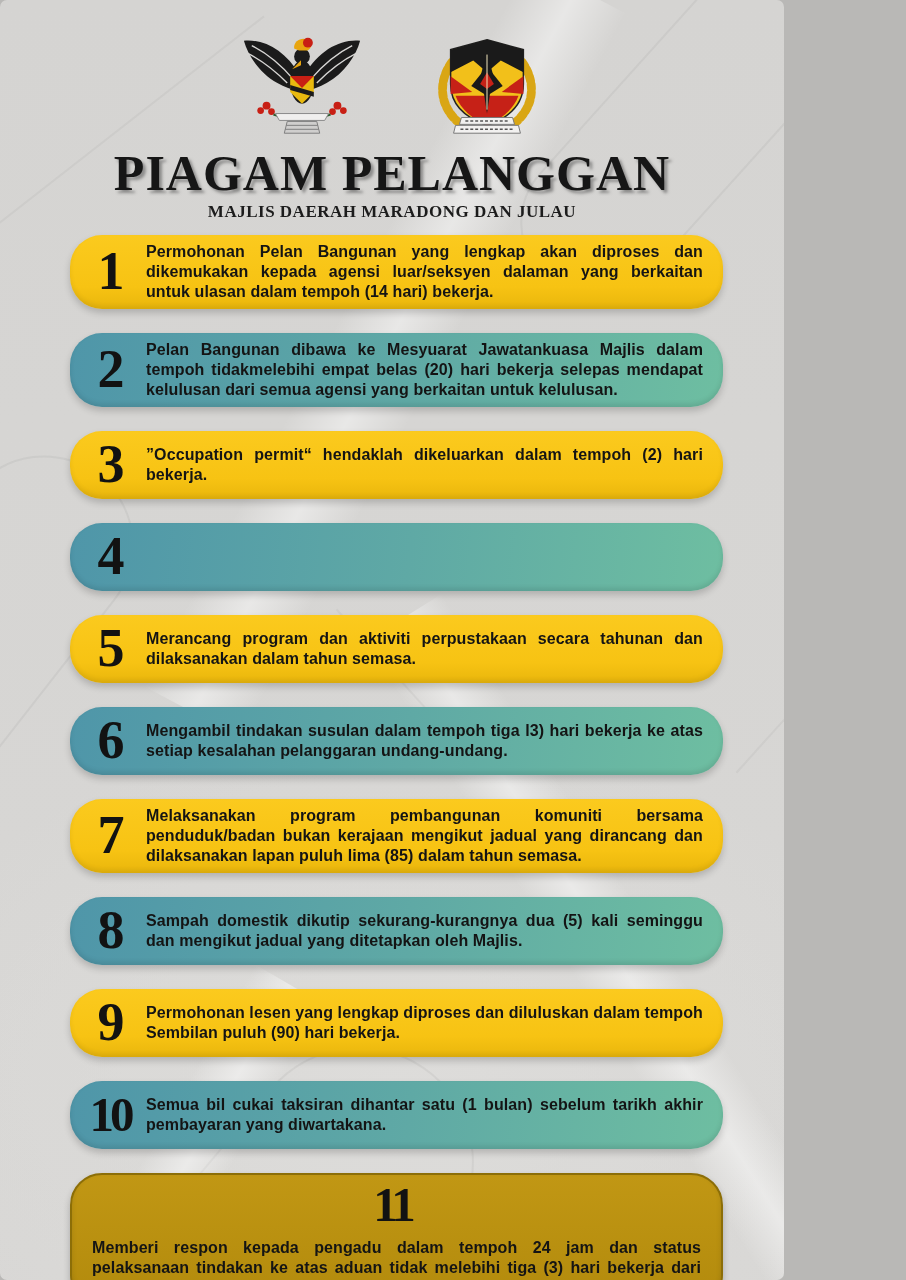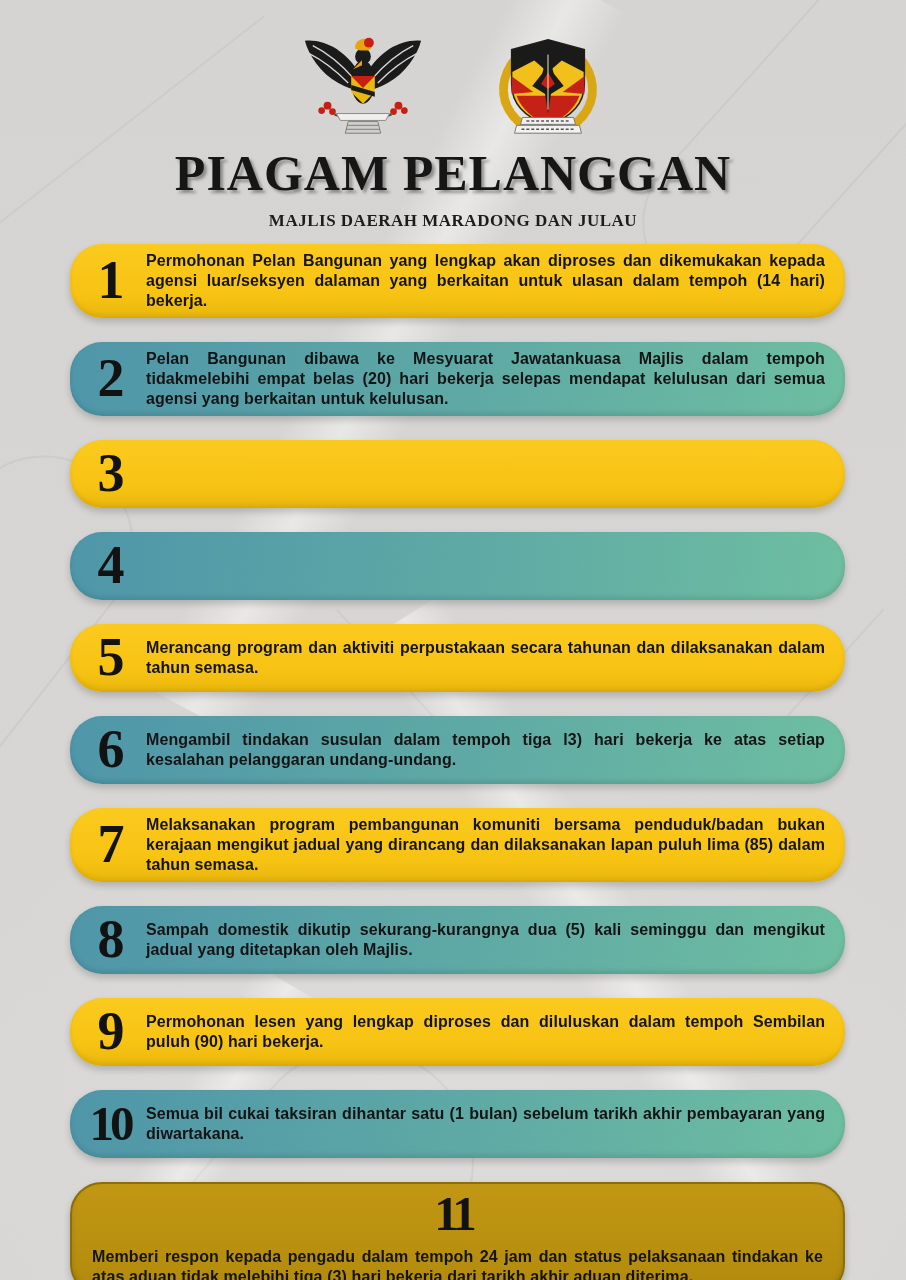--- a/index.html
+++ b/index.html
@@ -1,22 +1,23 @@
 <!DOCTYPE html>
 <html><head>
 <meta charset="utf-8">
 <style>
   * { margin:0; padding:0; box-sizing:border-box; }
   html,body { background:#b9b8b6; }
   .page {
-    position:relative; width:906px; height:1280px; overflow:hidden;
+    position:relative; width:784px; height:1280px; overflow:hidden;
     background:
       radial-gradient(ellipse 900px 600px at 50% 85%, #dddcda 0%, rgba(221,220,218,0) 60%),
       linear-gradient(180deg,#d5d4d2 0%, #d8d7d5 100%);
     font-family:"Liberation Sans", sans-serif;
+    border-radius:7px;
   }
   
   .decor { position:absolute; pointer-events:none; }
   .capsule {
     border:2px solid rgba(90,90,90,0.07); border-radius:120px;
   }
   .cap1 { top:-70px; right:30px; width:150px; height:400px; transform:rotate(42deg); }
   .cap2 { top:1020px; left:170px; width:230px; height:460px; transform:rotate(40deg); border-radius:140px; }
   .cap3 { top:430px; left:-120px; width:180px; height:420px; transform:rotate(38deg); }
   .streak {
@@ -31,21 +32,21 @@
   .hl3 { top:690px; left:700px; width:220px; height:2px; transform:rotate(-48deg); }
 
   
   .logos { position:relative; padding-top:32px; display:flex; justify-content:center; align-items:flex-start; gap:62px; height:140px; }
   .title {
     position:relative; text-align:center; margin-top:4px;
     font-family:"Liberation Serif", serif; font-weight:700; font-size:50px; letter-spacing:1px;
     color:#161616; text-shadow:3px 3px 3px rgba(70,70,70,0.5);
   }
   .subtitle {
-    position:relative; text-align:center; margin-top:9px;
+    position:relative; text-align:center; 
     font-family:"Liberation Serif", serif; font-weight:700; font-size:17px; letter-spacing:0.5px; color:#1c1c1c;
   }
 
   
   .list { position:relative; margin:13px 61px 0 70px; }
   .item {
     display:flex; align-items:center;
     min-height:68px; margin-bottom:24px; border-radius:32px;
     padding:7px 20px 7px 12px;
     box-shadow:0 4px 7px rgba(0,0,0,0.18);
@@ -159,20 +160,21 @@
       <div class="txt">Permohonan Pelan Bangunan yang lengkap akan diproses dan dikemukakan kepada agensi luar/seksyen dalaman yang berkaitan untuk ulasan dalam tempoh (14 hari) bekerja.</div>
     </div>
 
     <div class="item teal">
       <div class="num">2</div>
       <div class="txt">Pelan Bangunan dibawa ke Mesyuarat Jawatankuasa Majlis dalam tempoh tidakmelebihi empat belas (20) hari bekerja selepas mendapat kelulusan dari semua agensi yang berkaitan untuk kelulusan.</div>
     </div>
 
     <div class="item yellow">
       <div class="num">3</div>
+      <div class="txt">”Occupation permit“ hendaklah dikeluarkan dalam tempoh (2) hari bekerja.</div>
     </div>
 
     <div class="item teal">
       <div class="num">4</div>
     </div>
 
     <div class="item yellow">
       <div class="num">5</div>
       <div class="txt">Merancang program dan aktiviti perpustakaan secara tahunan dan dilaksanakan dalam tahun semasa.</div>
     </div>

